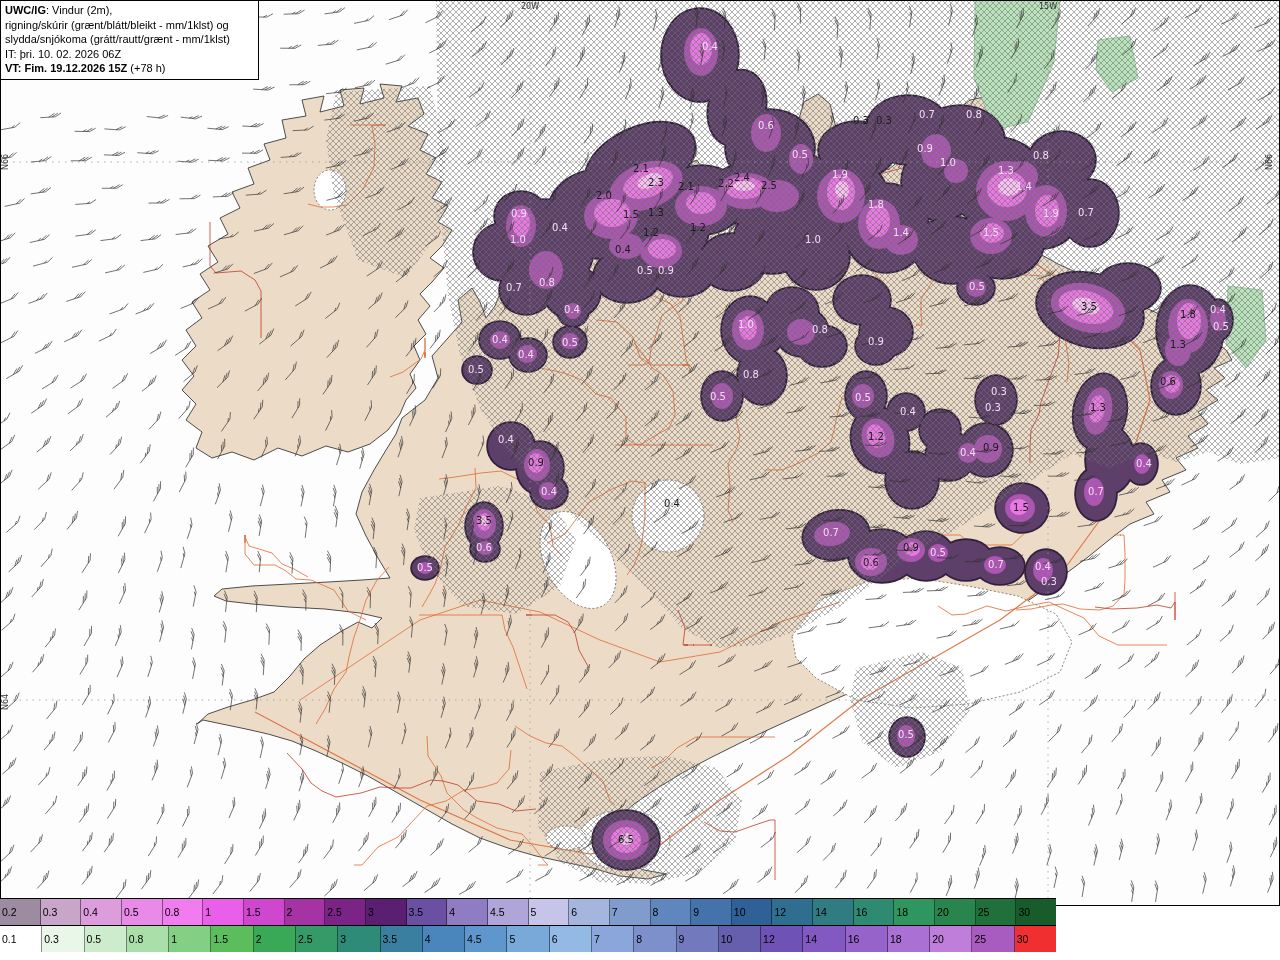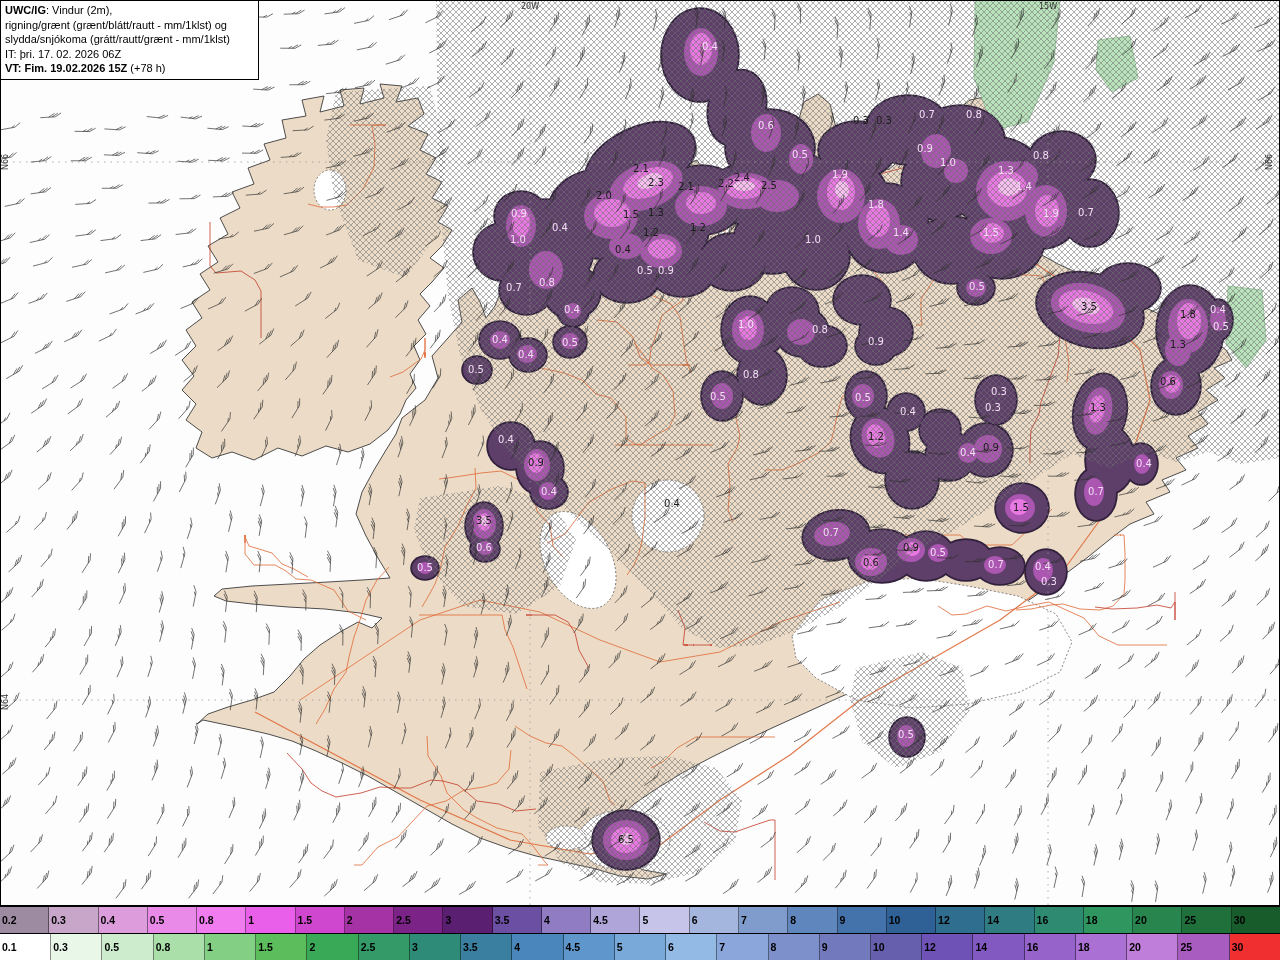--- a/index.html
+++ b/index.html
@@ -6,21 +6,21 @@
   .stage{position:relative;width:1280px;height:960px;background:#ffffff;overflow:hidden;
          font-family:"Liberation Sans",sans-serif;}
   #map{position:absolute;top:0;left:0;display:block;}
 
   
   .info{position:absolute;top:0;left:0;z-index:10;background:#ffffff;border:1px solid #000;
         padding:2px 6px 3px 4px;font-size:11px;line-height:1.32;color:#000;width:247px;}
   .info b{font-weight:bold;margin-top:46px;}
 
   
-  .legend{position:absolute;left:0;bottom:0;width:1280px;z-index:9;font-weight:bold;}
+  .legend{position:absolute;left:0;bottom:8px;width:1056px;z-index:9;}
   .bar{display:flex;height:27px;border-top:1px solid #000;box-sizing:border-box;}
   .cell{flex:1;position:relative;border-right:1px solid rgba(0,0,0,0.45);box-sizing:border-box;}
   .cell:last-child{border-right:none;}
   .cl{position:absolute;left:2px;top:50%;transform:translateY(-50%);font-size:10.5px;color:#000;white-space:nowrap;}
 
   
   .land{fill:var(--land);stroke:var(--coast);stroke-width:0.9;stroke-linejoin:round;}
   .glacier{fill:#ffffff;stroke:#555;stroke-width:0.7;stroke-dasharray:2 2;}
   .greenpatch{fill:var(--green_patch);stroke:#7fae85;stroke-width:0.6;}
   .hatch{fill:url(#xhatch);}
@@ -483,24 +483,24 @@
         <text x="8" y="162" class="glbl" transform="rotate(-90 8 162)">N66</text>
         <text x="1272" y="162" class="glbl" transform="rotate(-90 1272 162)">N66</text>
         <text x="8" y="702" class="glbl" transform="rotate(-90 8 702)">N64</text>
       </g>
 
     <rect class="mapborder" x="0.5" y="0.5" width="1279" height="905"></rect>
   </svg>
 
   <div class="info">
     <div><b>UWC/IG</b><span>: Vindur (2m),</span></div>
-    <div>rigning/grænt (grænt/blátt/rautt - mm/1klst) og</div>
+    <div>rigning/skúrir (grænt/blátt/bleikt - mm/1klst) og</div>
     <div>slydda/snjókoma (grátt/rautt/grænt - mm/1klst)</div>
-    <div>IT: þri. 17. 02. 2026 06Z</div>
-    <div><b>VT: Fim. 19.02.2026 15Z</b><span> (+78 h)</span></div>
+    <div>IT: þri. 10. 02. 2026 06Z</div>
+    <div><b>VT: Fim. 19.12.2026 15Z</b><span> (+78 h)</span></div>
   </div>
 
   <div class="legend">
     <div class="bar" id="bar0">
         <div class="cell" style="background: rgb(157, 139, 161);">
           <span class="cl">0.2</span>
         </div>
         <div class="cell" style="background: rgb(199, 166, 201);">
           <span class="cl">0.3</span>
         </div>

